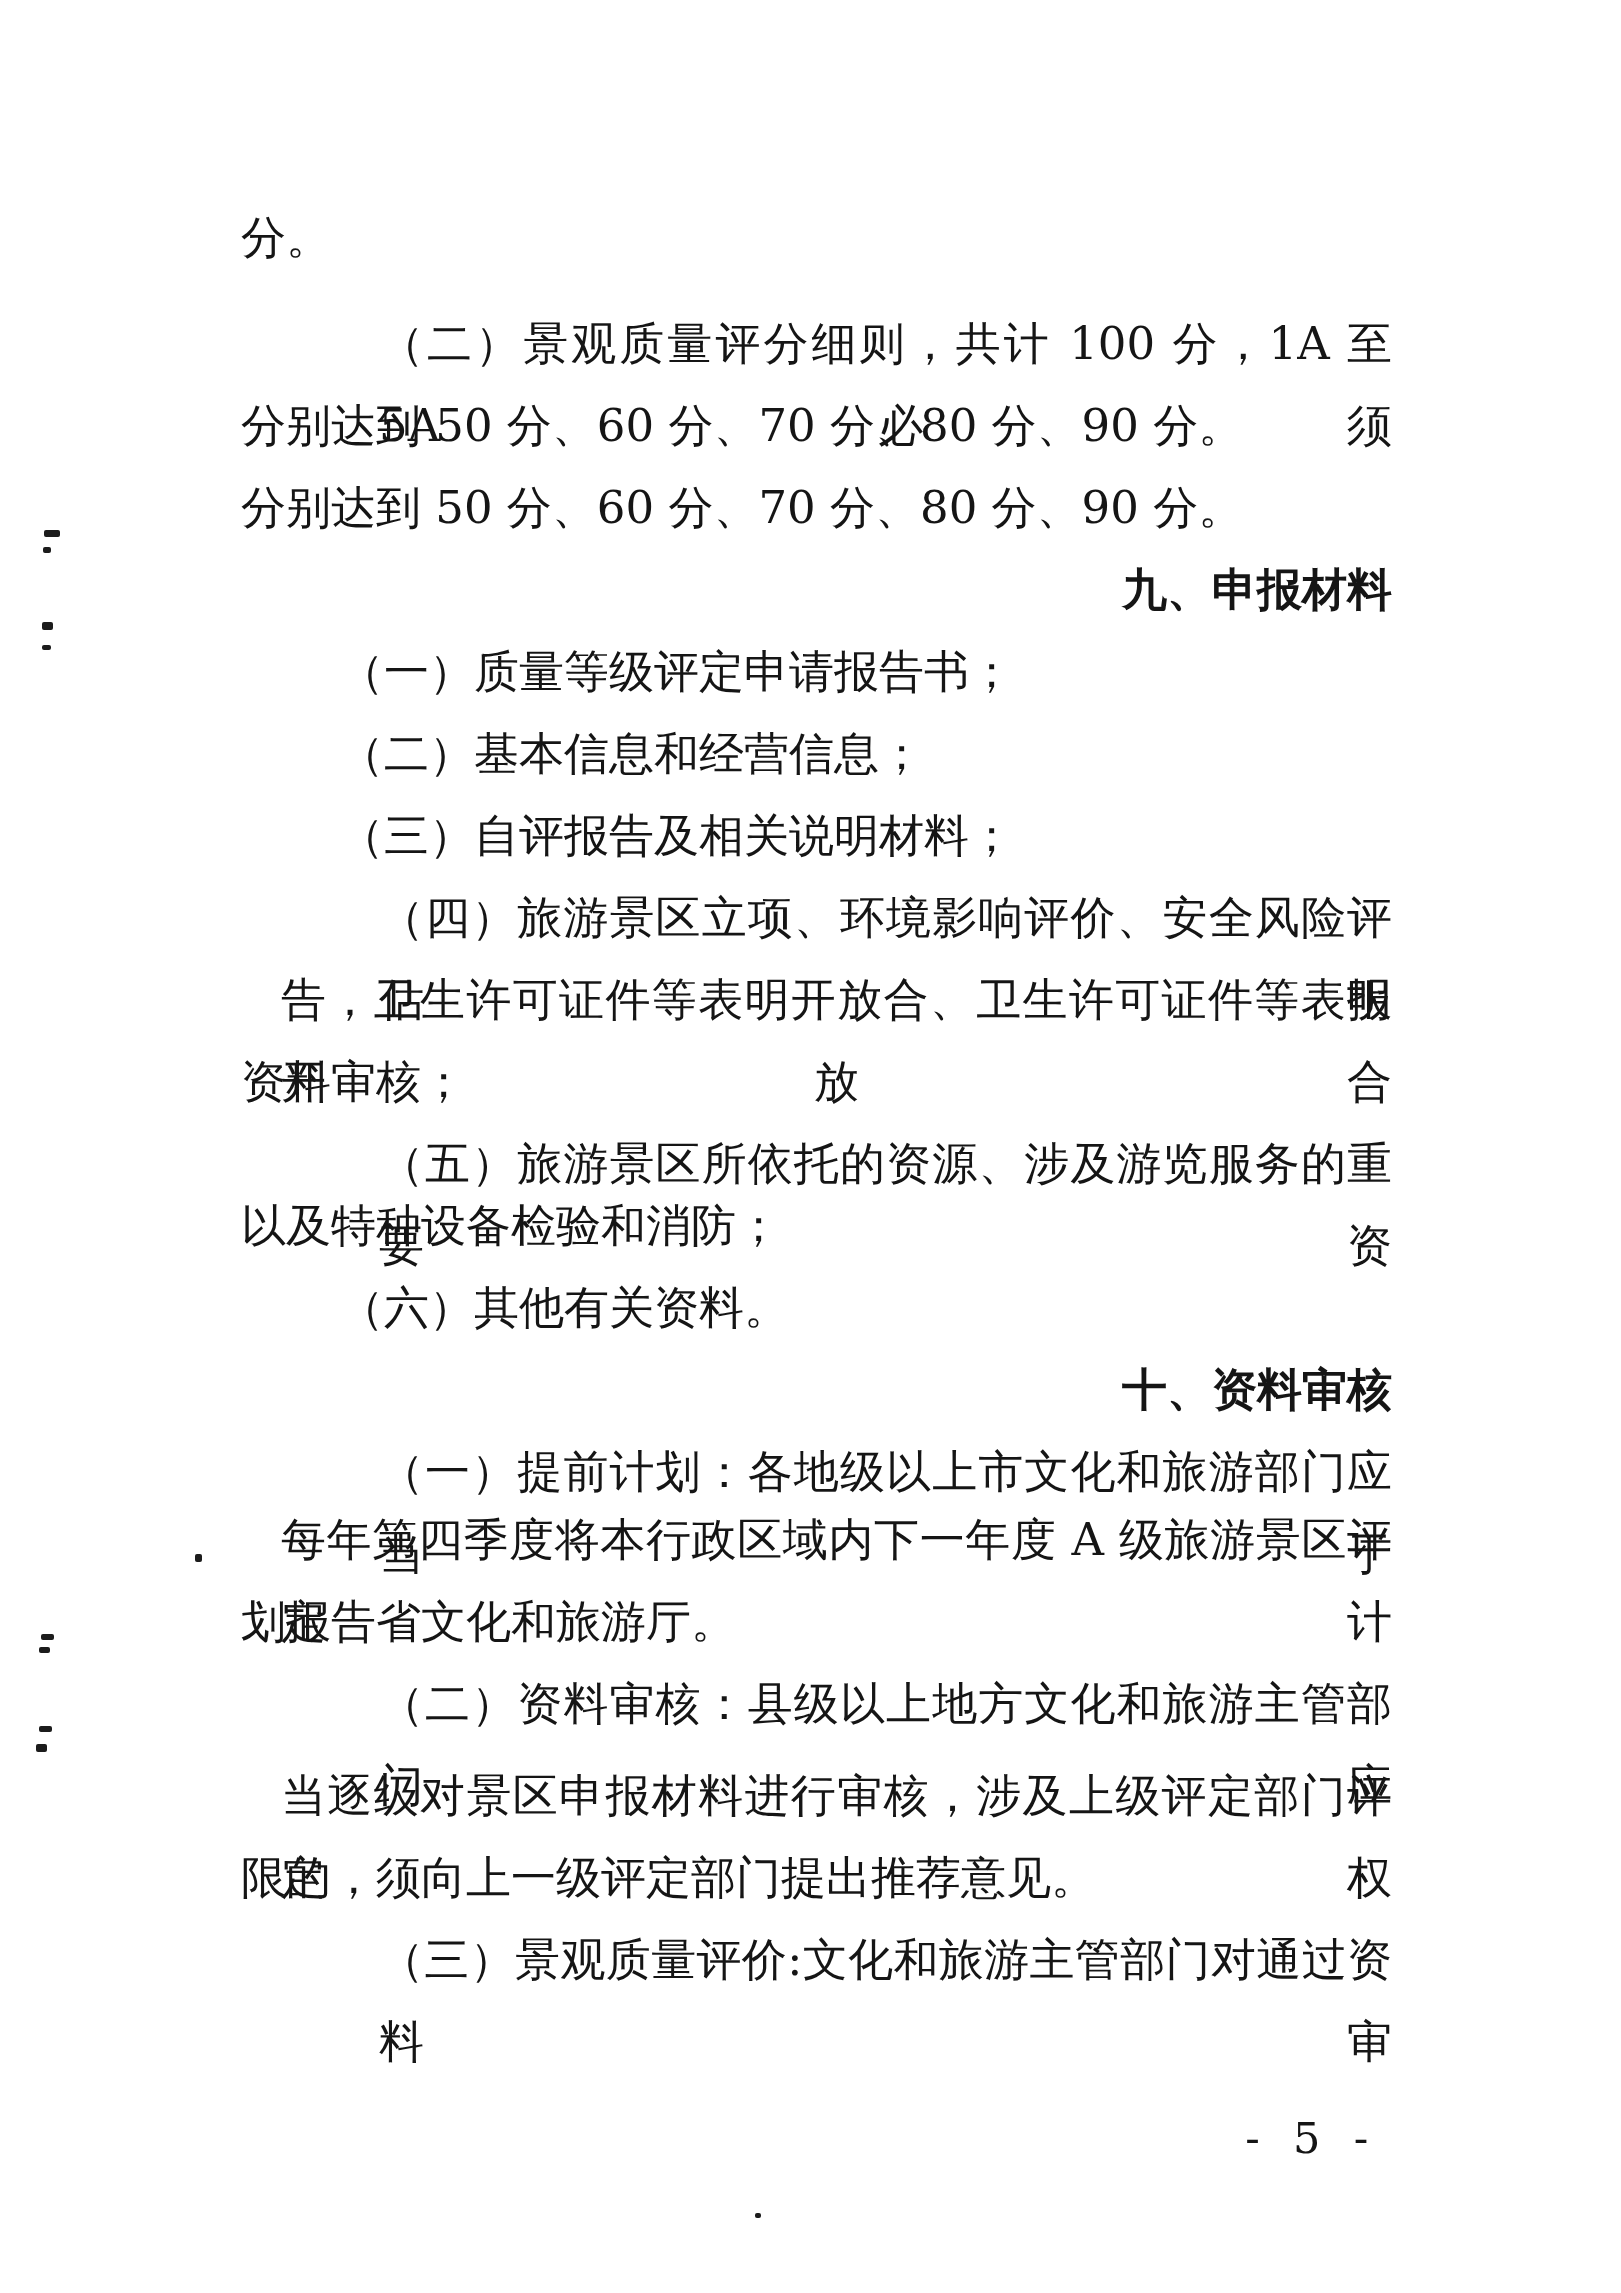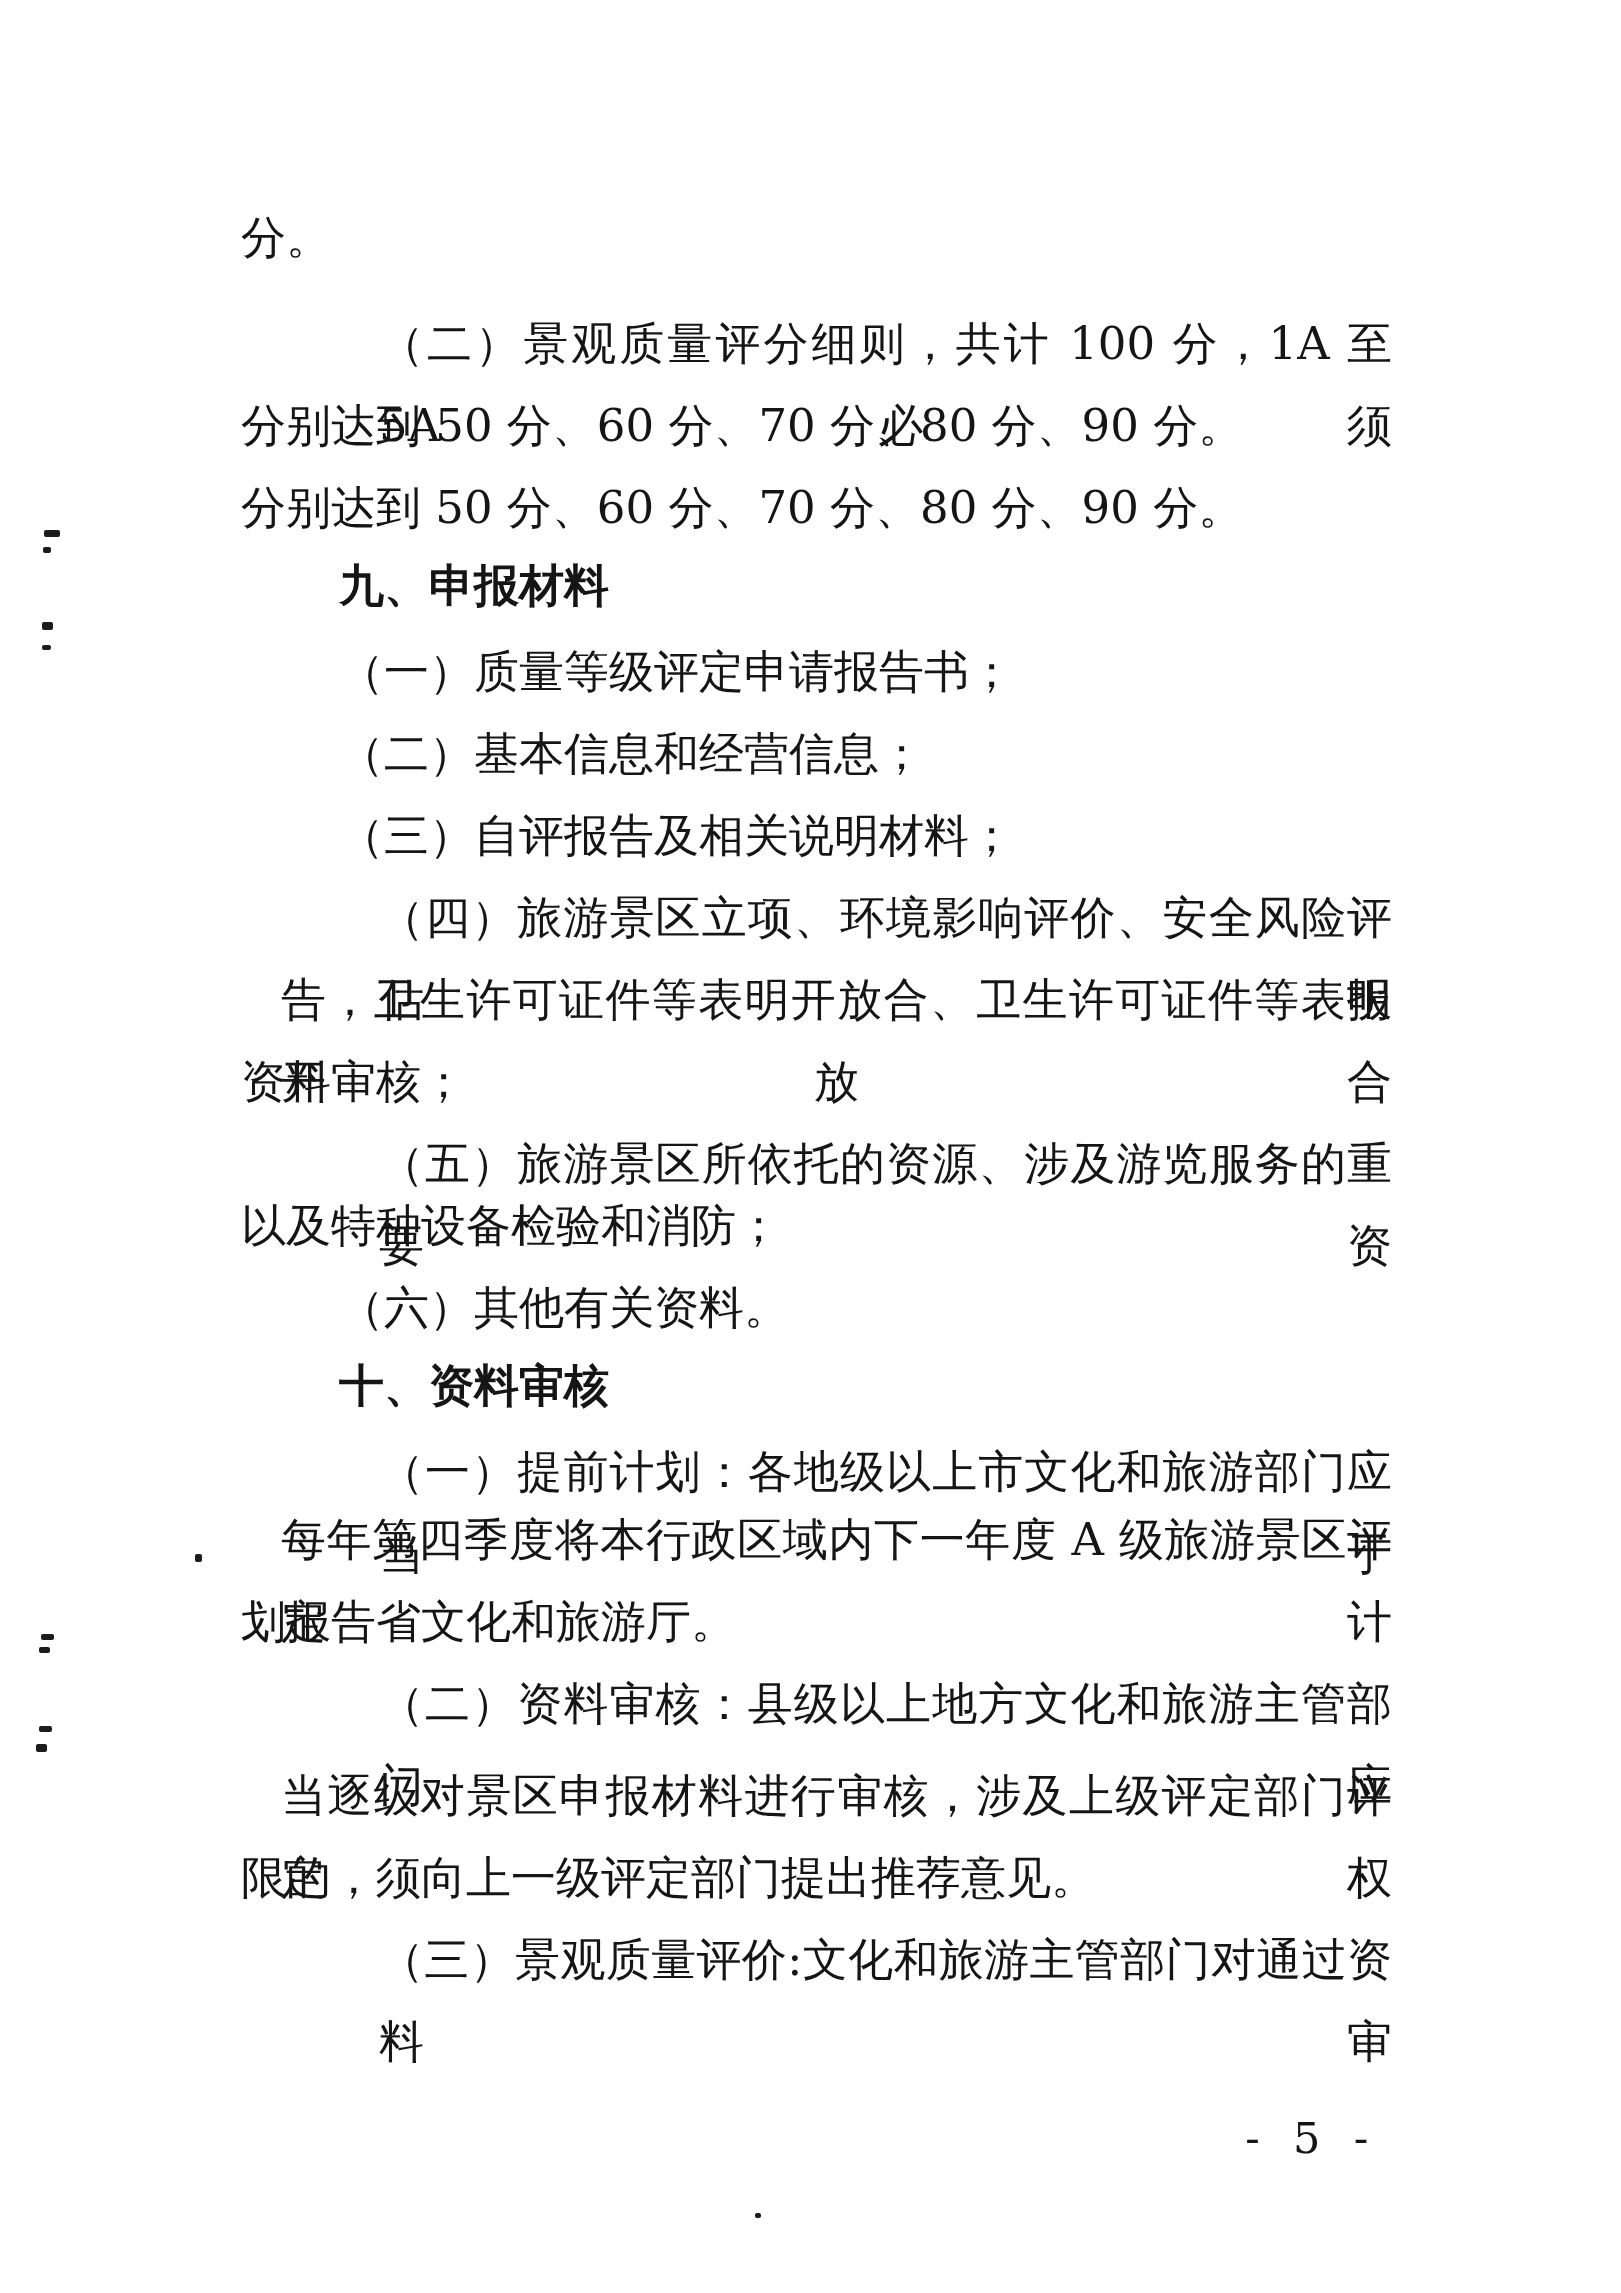--- a/index.html
+++ b/index.html
@@ -31,22 +31,23 @@
   }
   .ind { padding-left: 98px; }
   .j {
     white-space: normal;
     text-align: justify;
     text-align-last: justify;
     text-justify: inter-character;
     margin-left: 40px;
   }
   .heading {
-    font-family: Liberation Mono, monospace;
+    font-family: Liberation Serif, serif;
     font-weight: 700;
+    text-align: right;
   }
   
   .line:nth-child(2)  { margin-top: 23.5px; }
   .line:nth-child(13) { margin-top: -19.6px; }
   .line:nth-child(17) { margin-top: -13.7px; }
   .line:nth-child(20) { margin-top: 9.8px; }
 
   .page-number {
     position: absolute;
     top: 2113px;

